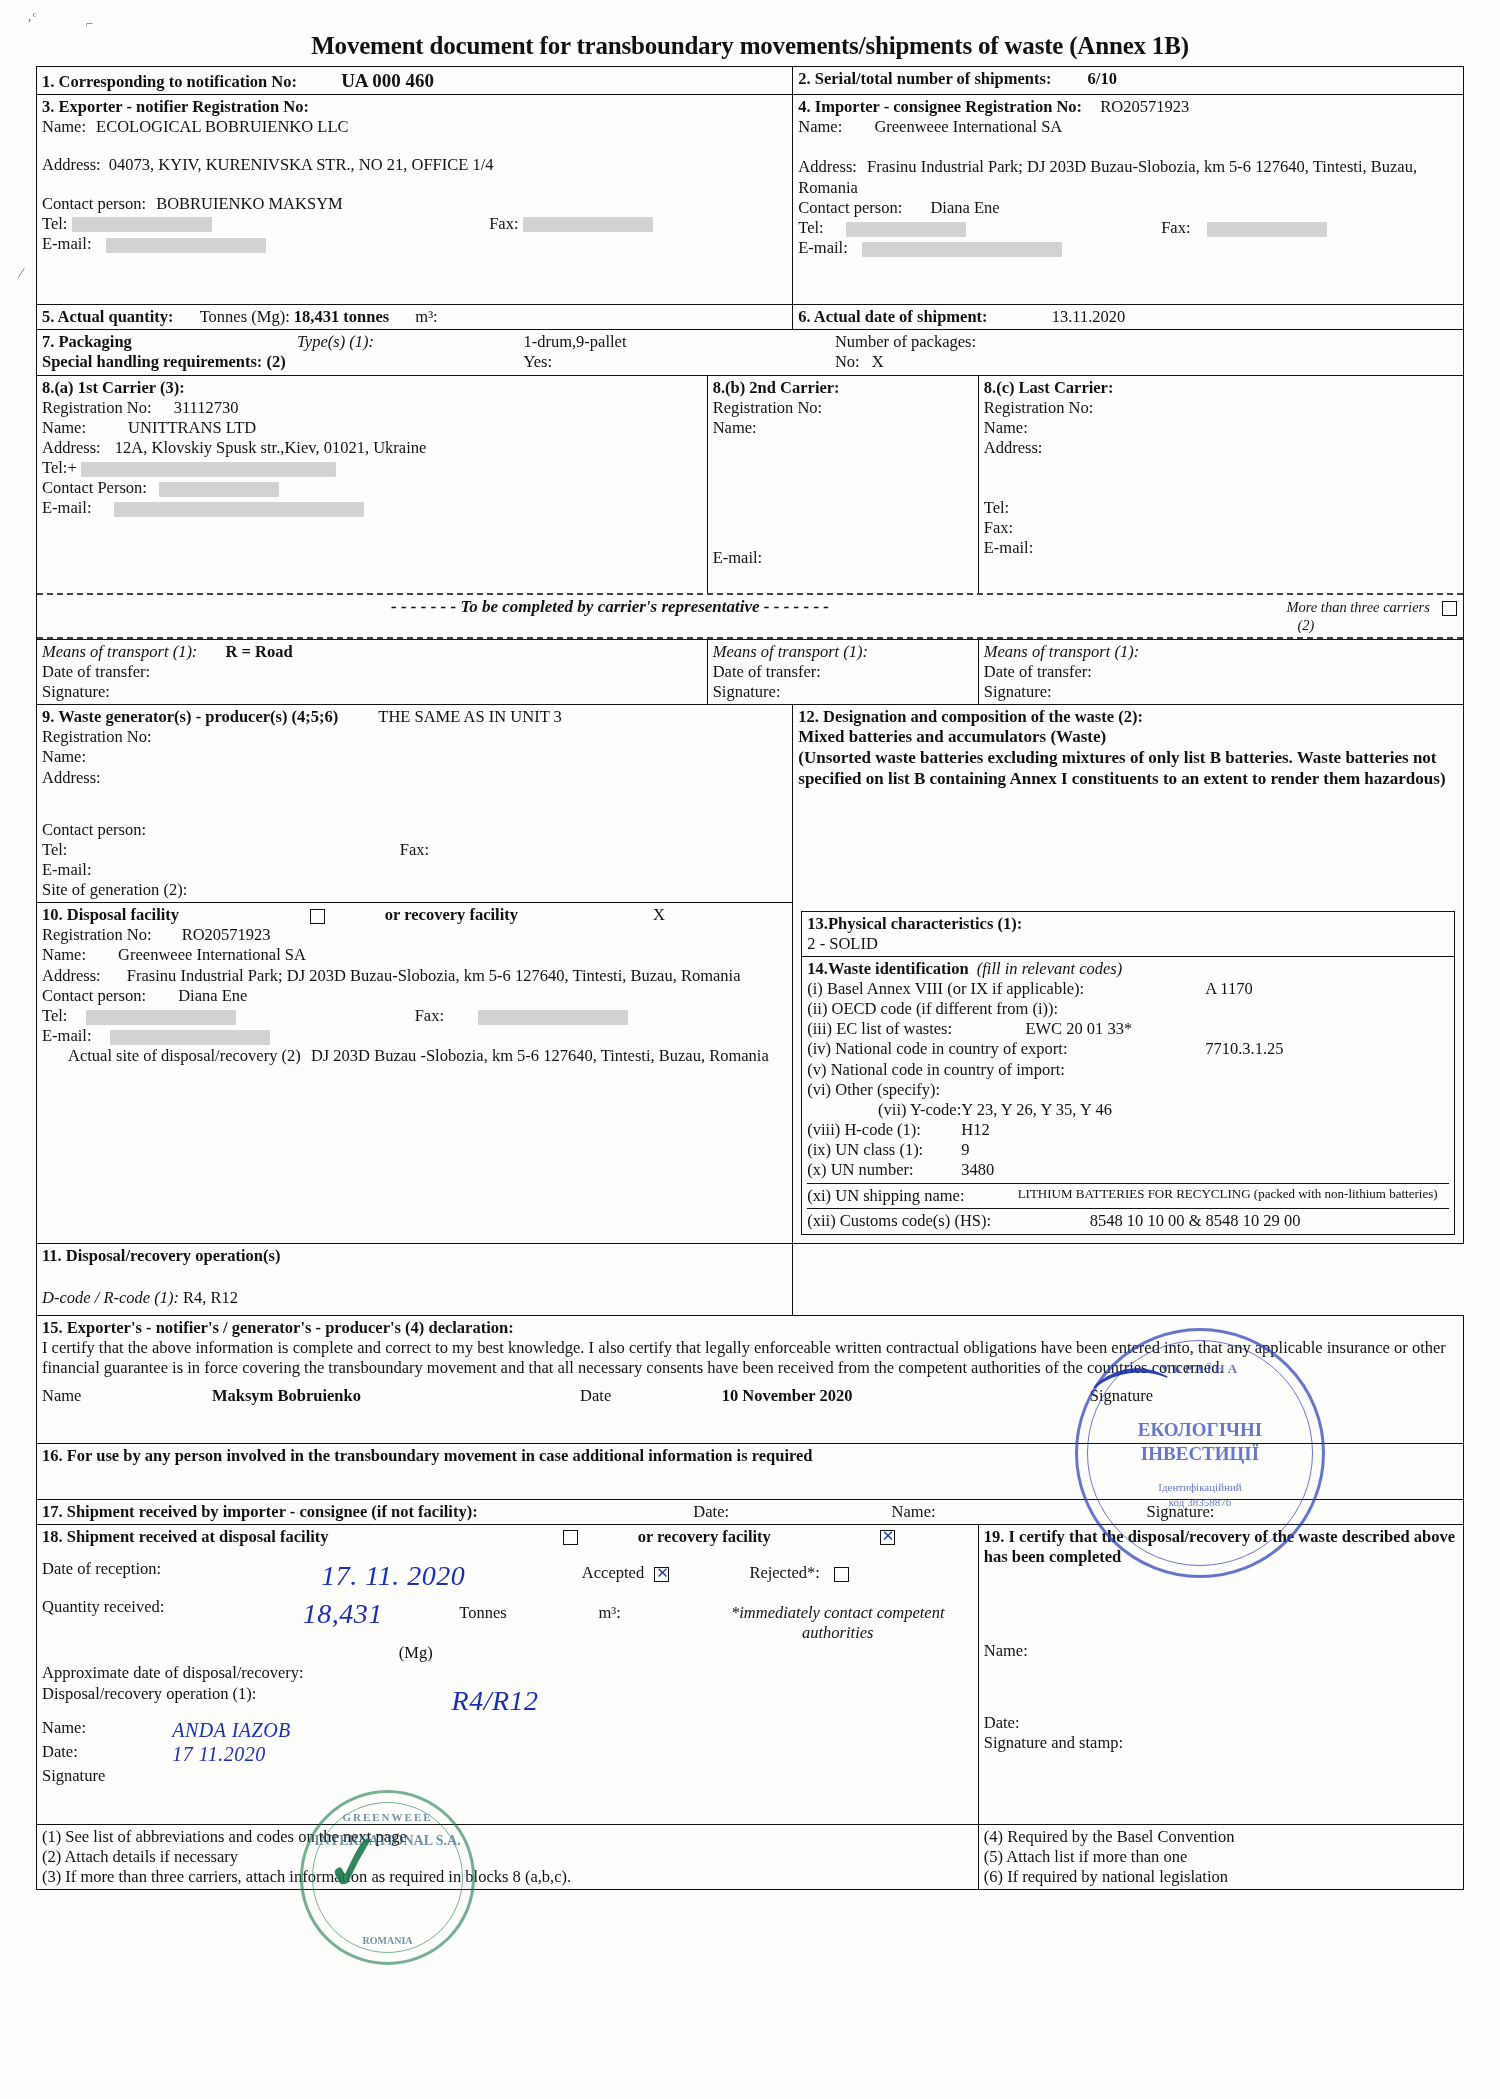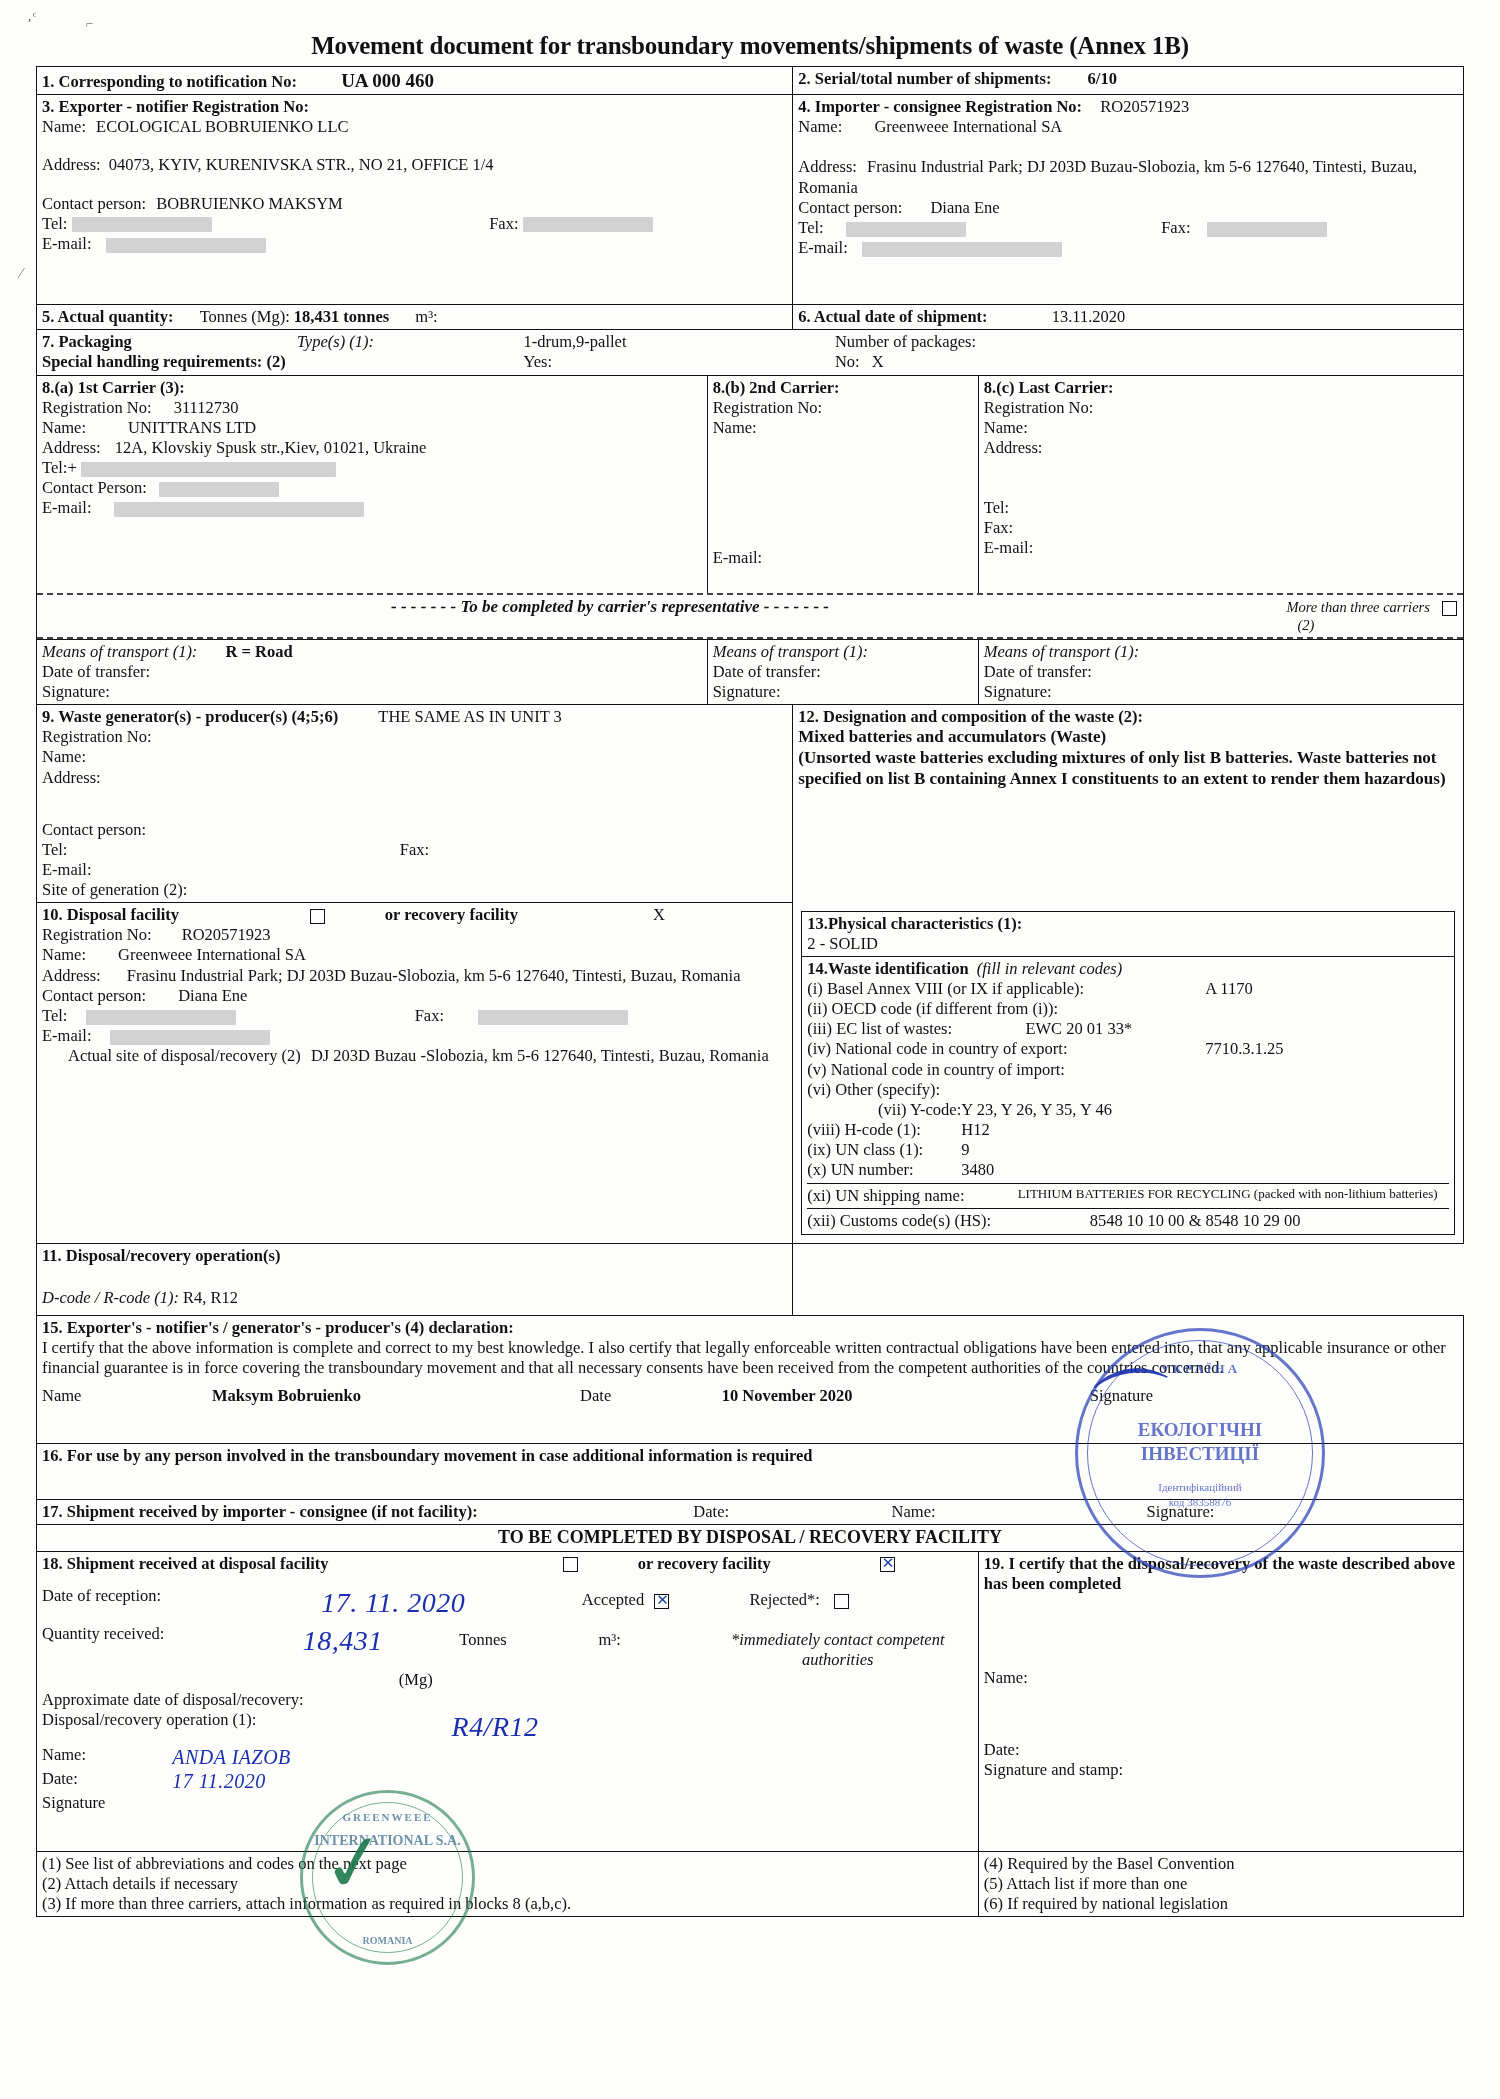--- a/index.html
+++ b/index.html
@@ -480,23 +480,20 @@
       <td colspan="7">
         <div class="row">
           <div style="width:46%;"><span class="b">17. Shipment received by importer - consignee (if not facility):</span></div>
           <div style="width:14%;"><span>Date:</span></div>
           <div style="width:18%;"><span>Name:</span></div>
           <div class="grow"><span>Signature:</span></div>
         </div>
       </td>
     </tr>
 
-    <tr>
-      <td colspan="7" class="ctr b" style="font-size:18px;">TO BE COMPLETED BY DISPOSAL / RECOVERY FACILITY</td>
-    </tr>
 
     <tr>
       <td colspan="5" style="height:300px;">
         <div class="row">
           <div style="width:56%;"><span class="b">18. Shipment received at disposal facility</span></div>
           <div style="width:8%;"><span class="chk"></span></div>
           <div style="width:26%;"><span class="b">or recovery facility</span></div>
           <div class="grow"><span class="chk x"></span></div>
         </div>
         <div style="height:12px;"></div>

